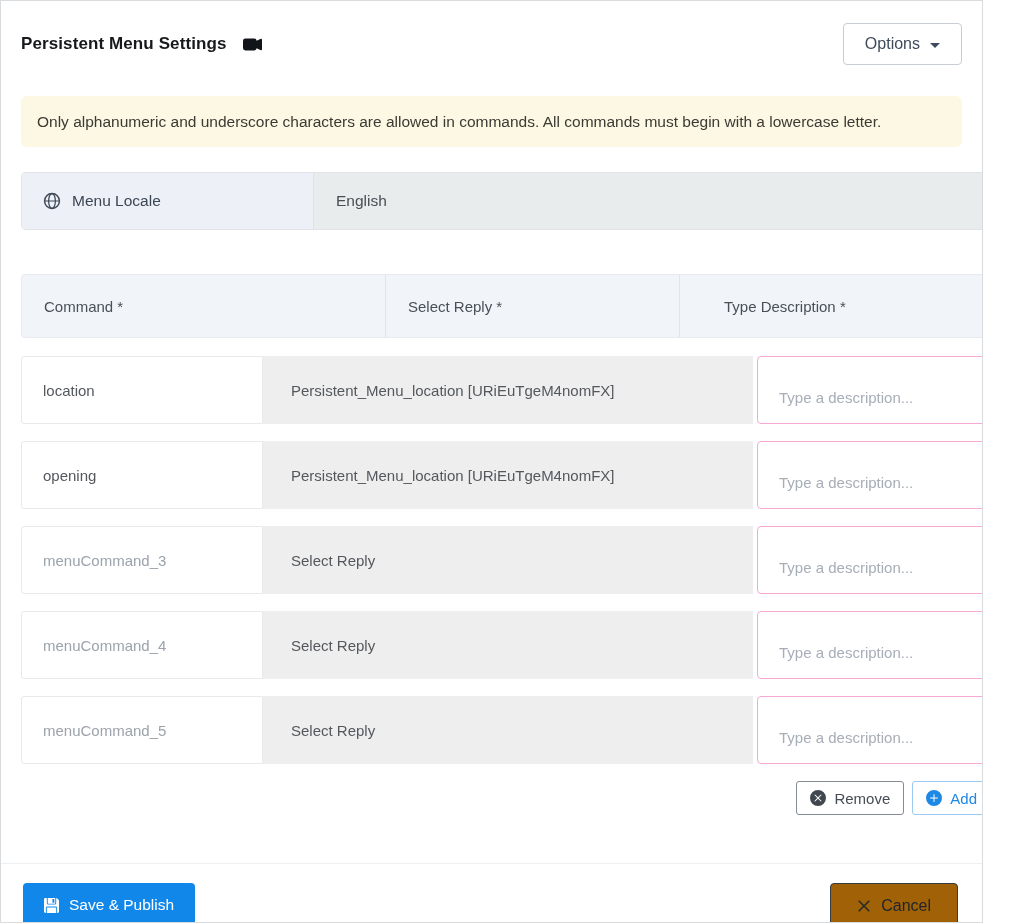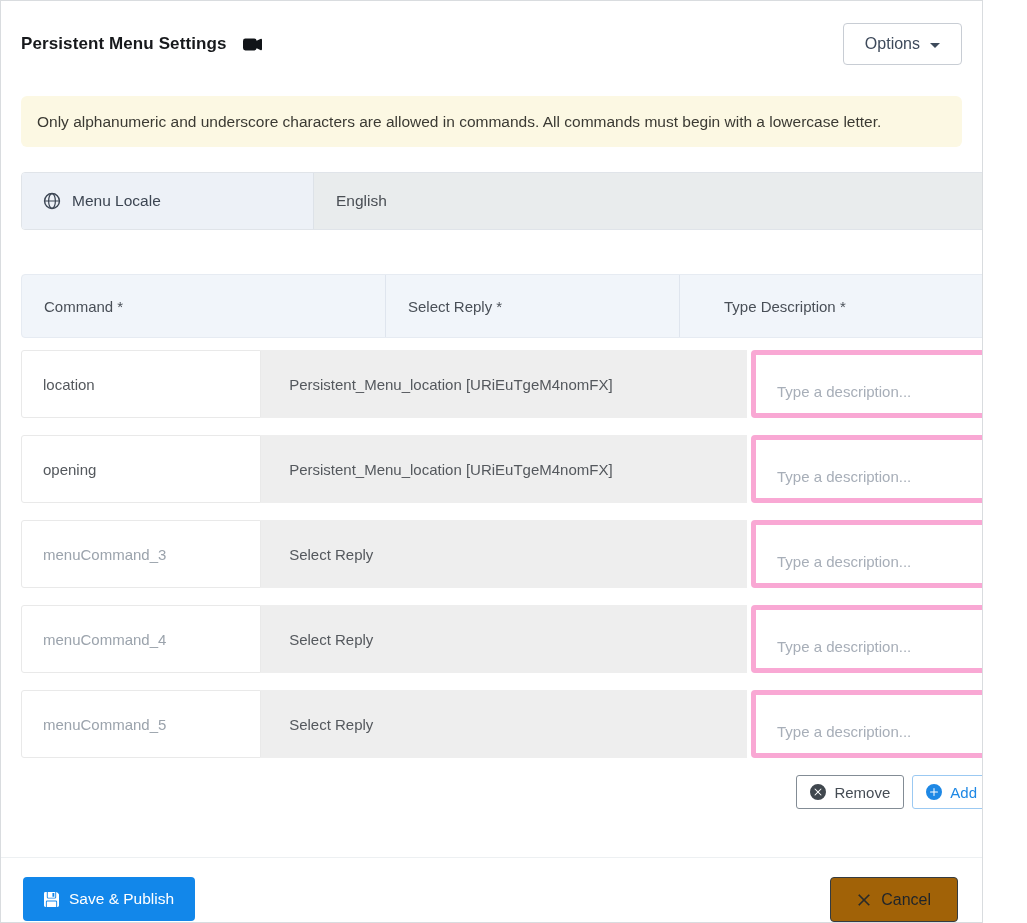--- a/index.html
+++ b/index.html
@@ -75,39 +75,39 @@
     background:#f1f5fa;border:1px solid #e6ebf2;border-radius:4px;
     display:flex;
     gap:22px;
   }
   .th{display:flex;align-items:center;padding-left:22px;font-size:15px;color:#494f57;box-sizing:border-box;}
   .th-1{width:341px;}
   .th-2{width:295px;border-left:1px solid #dfe5ee;border-right:1px solid #dfe5ee;}
   .th-3{flex:1;text-align:right;}
 
   
-  .rows{margin-top:12px;}
+  .rows{margin-top:18px;}
   .cmd-row{display:flex;width:970px;height:68px;margin-bottom:17px;}
   .cmd-input{
     width:242px;box-sizing:border-box;
     background:#fff;border:1px solid #e9e9e9;border-radius:3px 0 0 3px;
     padding:0 10px 0 21px;font-size:15px;color:#54585d;outline:none;
     font-family:"Liberation Sans", sans-serif;
   }
   .cmd-input::placeholder{color:#9ba3ac;}
   .reply-select{
     width:490px;box-sizing:border-box;
     background:#eeeeee;
     display:flex;align-items:center;
     padding-left:28px;font-size:15px;color:#54585d;
     cursor:pointer;
   }
   .desc-input{
     margin-left:4px;flex:1;box-sizing:border-box;
-    background:#fff;border:5px solid #f9a8d4;border-radius:4px;
+    background:#fff;border:1px solid #f9a8d4;border-radius:4px;
     padding:14px 10px 0 21px;font-size:15px;color:#54585d;outline:none;
     font-family:"Liberation Sans", sans-serif;
   }
   .desc-input::placeholder{color:#a7aeb8;}
 
   
   .row-actions{
     width:970px;margin-top:8px;height:34px;
     display:flex;justify-content:flex-end;gap:8px;
   }

